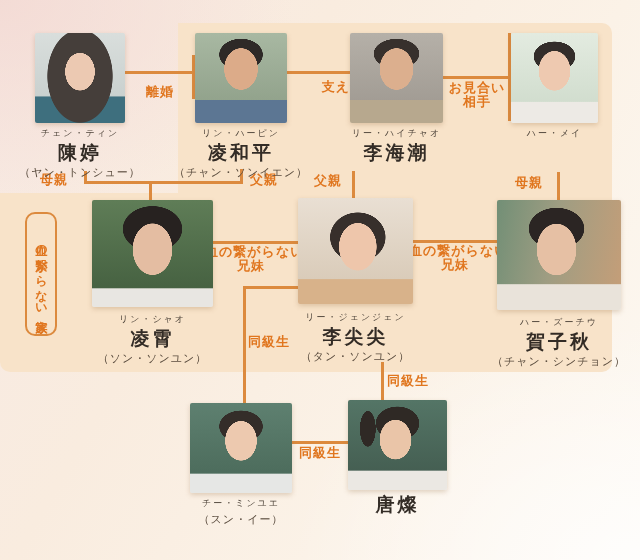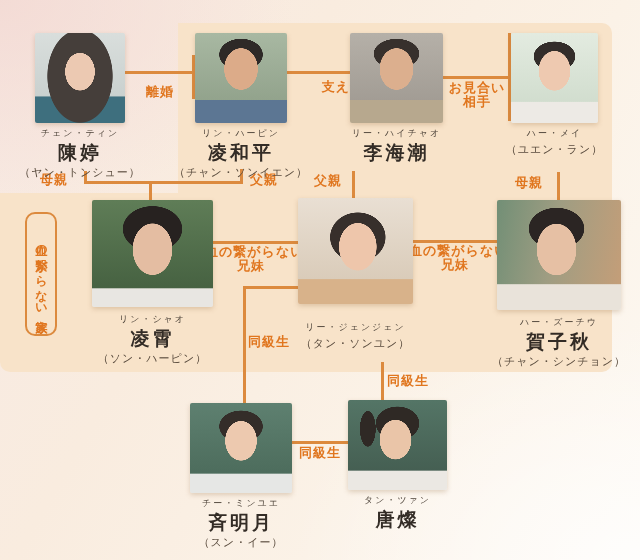--- a/index.html
+++ b/index.html
@@ -56,21 +56,21 @@
   .kana{font-size:9px;letter-spacing:2px;color:var(--kana);margin-bottom:2px;}
   .cname{font-size:19px;font-weight:bold;color:var(--name);letter-spacing:3px;line-height:21px;}
   .actor{font-size:11px;letter-spacing:1px;color:var(--actor);margin-top:2px;}
 
   
   #c1{left:35px; top:33px; width:90px;}  #c1 .photo{height:90px;}  #c1 .namebox{top:94px;}
   #c2{left:195px;top:33px; width:92px;}  #c2 .photo{height:90px;}  #c2 .namebox{top:94px;}
   #c3{left:350px;top:33px; width:93px;}  #c3 .photo{height:90px;}  #c3 .namebox{top:94px;}
   #c4{left:511px;top:33px; width:87px;}  #c4 .photo{height:90px;}  #c4 .namebox{top:94px;}
   #c5{left:92px; top:200px;width:121px;} #c5 .photo{height:107px;} #c5 .namebox{top:113px;}
-  #c6{left:298px;top:198px;width:115px;} #c6 .photo{height:106px;} #c6 .namebox{top:123px;}
+  #c6{left:298px;top:198px;width:115px;} #c6 .photo{height:106px;} #c6 .namebox{top:113px;}
   #c7{left:497px;top:200px;width:124px;} #c7 .photo{height:110px;} #c7 .namebox{top:116px;}
   #c8{left:190px;top:403px;width:102px;} #c8 .photo{height:90px;}  #c8 .namebox{top:94px;}
   #c9{left:348px;top:400px;width:99px;}  #c9 .photo{height:90px;}  #c9 .namebox{top:94px;}
 
   
   .ph-1{background:
     radial-gradient(15px 19px at 50% 43%, #ecc9b2 98%, transparent),
     radial-gradient(33px 47px at 50% 48%, #453e3a 98%, transparent),
     linear-gradient(to bottom, transparent 70%, #3e6f7e 71%),
     linear-gradient(#d9dedc,#c3cbc9);}
@@ -222,60 +222,58 @@
     <div class="namebox">
       <div class="kana">リー・ハイチャオ</div>
       <div class="cname">李海潮</div>
     </div>
   </div>
 
   <div class="card" id="c4">
     <div class="photo ph-4"></div>
     <div class="namebox">
       <div class="kana">ハー・メイ</div>
-      <div class="actor">（ユエン・ラン）</div>
     </div>
   </div>
 
   <div class="card" id="c5">
     <div class="photo ph-5"></div>
     <div class="namebox">
       <div class="kana">リン・シャオ</div>
       <div class="cname">凌霄</div>
-      <div class="actor">（ソン・ハーピン）</div>
+      <div class="actor">（ソン・ソンユン）</div>
     </div>
   </div>
 
   <div class="card" id="c6">
     <div class="photo ph-6"></div>
     <div class="namebox">
       <div class="kana">リー・ジェンジェン</div>
+      <div class="cname">李尖尖</div>
       <div class="actor">（タン・ソンユン）</div>
     </div>
   </div>
 
   <div class="card" id="c7">
     <div class="photo ph-7"></div>
     <div class="namebox">
       <div class="kana">ハー・ズーチウ</div>
       <div class="cname">賀子秋</div>
       <div class="actor">（チャン・シンチョン）</div>
     </div>
   </div>
 
   <div class="card" id="c8">
     <div class="photo ph-8"></div>
     <div class="namebox">
       <div class="kana">チー・ミンユエ</div>
-      <div class="cname">斉明月</div>
       <div class="actor">（スン・イー）</div>
     </div>
   </div>
 
   <div class="card" id="c9">
     <div class="photo ph-9"></div>
     <div class="namebox">
-      <div class="kana">タン・ツァン</div>
       <div class="cname">唐燦</div>
     </div>
   </div>
 
 </div>
 
 </body></html>

